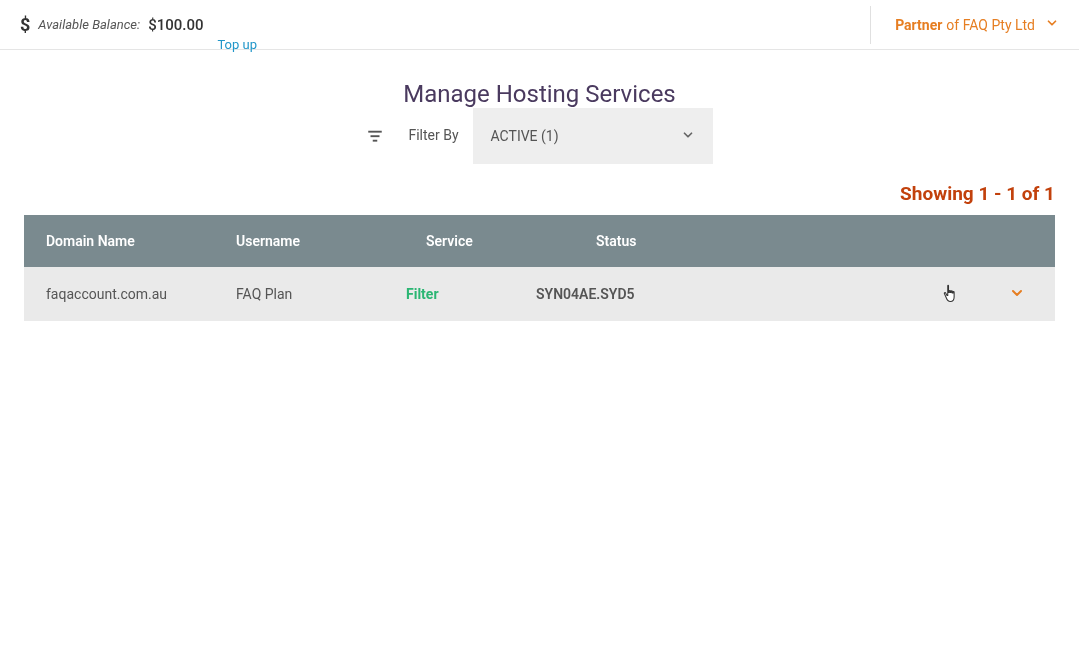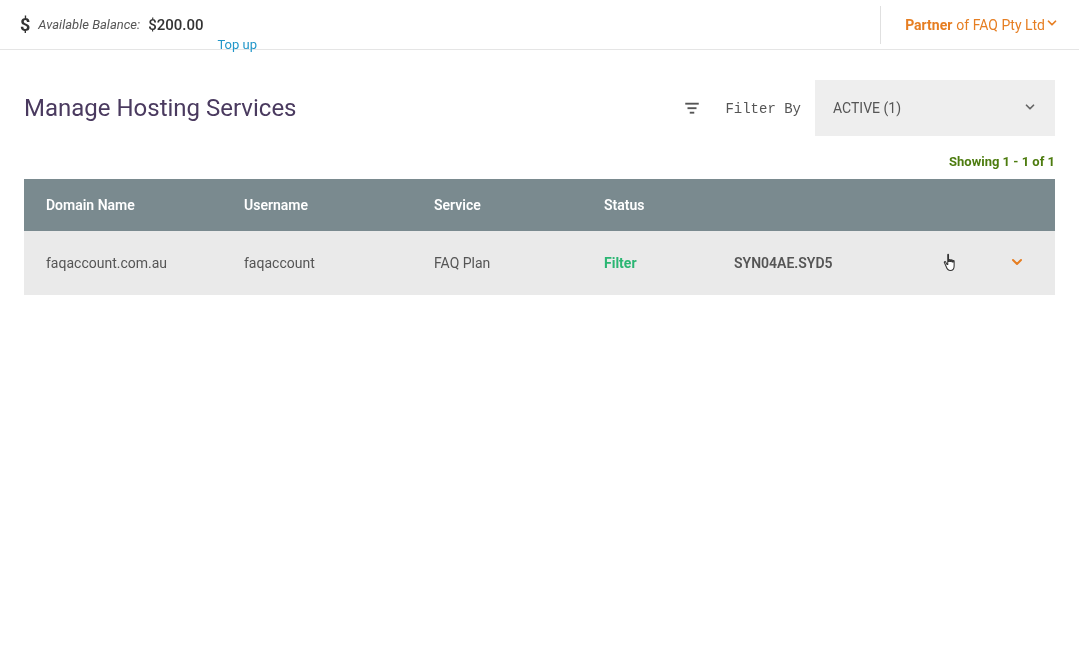--- a/index.html
+++ b/index.html
@@ -71,20 +71,21 @@
       height: 22px;
     }
     .divider-v {
       width: 1px;
       height: 38px;
       background: #e0e0e0;
     }
     .partner-dropdown {
       display: flex;
       align-items: center;
+      gap: 10px;
       cursor: pointer;
     }
     .partner-bold {
       font-weight: 700;
       color: #e67e22;
       font-size: 14px;
     }
     .partner-rest {
       color: #e67e22;
       font-size: 14px;
@@ -93,88 +94,88 @@
       color: #e67e22;
     }
     .content {
       padding: 30px 24px 0 24px;
     }
     .page-header {
       display: flex;
       align-items: center;
       justify-content: space-between;
       margin-bottom: 18px;
+      flex-direction: column;
     }
     .page-title {
       font-size: 24px;
       color: #4a3a5f;
       font-weight: 400;
     }
     .filter-area {
       display: flex;
       align-items: center;
       gap: 14px;
     }
     .filter-label-group {
       display: flex;
-      align-items: flex-end;
+      align-items: flex-start;
       gap: 24px;
       color: #555;
       font-size: 14px;
-      font-family: Liberation Mono, monospace;
     }
     .filter-icon {
       display: inline-flex;
     }
     .filter-select {
       background: #eeeeee;
       border: none;
       height: 56px;
       min-width: 240px;
       padding: 14px 18px;
       display: flex;
       align-items: center;
       justify-content: space-between;
       font-size: 14px;
       color: #555;
       cursor: pointer;
     }
     .showing {
       text-align: right;
-      font-size: 13px;
+      font-size: 19px;
       font-weight: 700;
-      color: #4d7c0f;
+      color: #c2410c;
       margin-bottom: 10px;
     }
     .table {
       width: 100%;
     }
     .thead {
       background: #7a8a8f;
       color: #fff;
       display: flex;
       align-items: center;
       height: 52px;
       font-size: 14px;
       font-weight: 600;
     }
     .col {
-      padding: 0 20px;
+      padding: 0 12px;
     }
     .col-domain { width: 200px; padding-left: 22px; }
     .col-user { width: 190px; }
     .col-service { width: 170px; }
     .col-status { width: 130px; }
     .col-server { width: 200px; text-align: left; }
     .col-actions { flex: 1; display: flex; justify-content: flex-end; align-items: center; padding-right: 30px; gap: 50px; }
     .trow {
       background: #eaeaea;
       display: flex;
       align-items: center;
-      height: 64px;
+      height: 54px;
       font-size: 14px;
       color: #555;
     }
     .status-active {
       color: #2bb673;
       font-weight: 700;
     }
     .server-text {
       font-weight: 600;
       color: #555;
@@ -188,21 +189,21 @@
       cursor: pointer;
     }
   </style>
 </head>
 <body>
 
 <div class="topbar">
   <div class="topbar-left">
     <span class="dollar-icon">$</span>
     <span class="balance-label">Available Balance:</span>
-    <span class="balance-amount">$200.00</span>
+    <span class="balance-amount">$100.00</span>
     <span class="topup-link">Top up</span>
   </div>
   <div class="topbar-right">
     <div class="divider-v"></div>
     <div class="partner-dropdown">
       <span>
         <span class="partner-bold">Partner</span>
         <span class="partner-rest"> </span><span class="partner-rest">of FAQ Pty Ltd</span>
       </span>
       <span class="chevron-down-orange">
@@ -246,21 +247,20 @@
     <div class="thead">
       <div class="col col-domain">Domain Name</div>
       <div class="col col-user">Username</div>
       <div class="col col-service">Service</div>
       <div class="col col-status">Status</div>
       <div class="col col-actions"></div>
     </div>
 
     <div class="trow">
       <div class="col col-domain">faqaccount.com.au</div>
-      <div class="col col-user">faqaccount</div>
       <div class="col col-service">FAQ Plan</div>
       <div class="col col-status">
         <span class="status-active">Filter</span>
       </div>
       <div class="col col-server">
         <span class="server-text">SYN04AE.SYD5</span>
       </div>
       <div class="col col-actions">
         <span class="cursor-icon">
           <svg width="18" height="22" viewBox="0 0 24 28">

